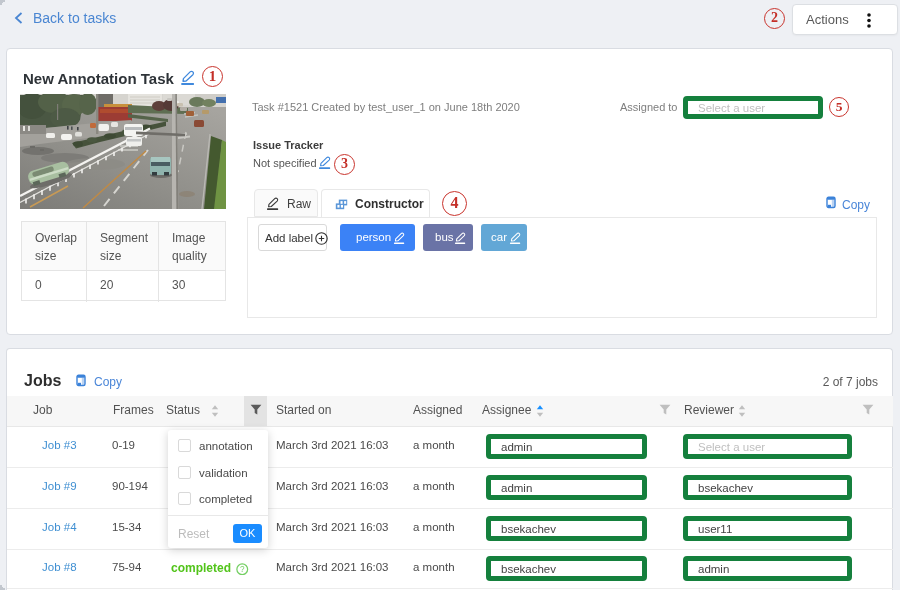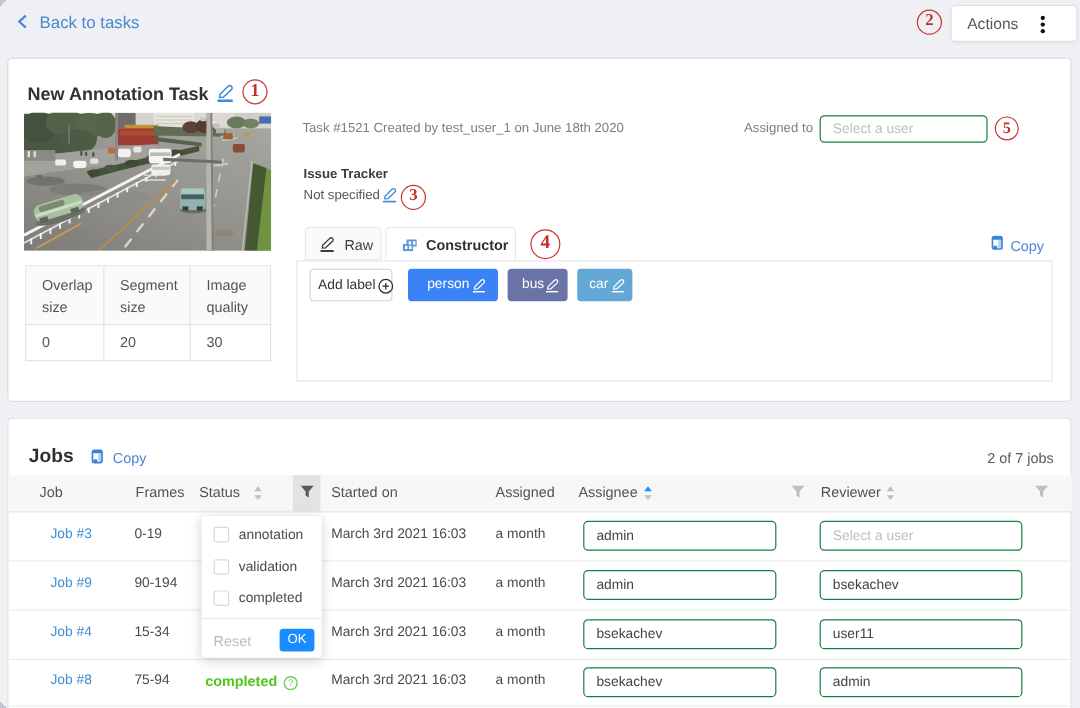--- a/index.html
+++ b/index.html
@@ -2,21 +2,21 @@
 <html><head>
 <meta charset="utf-8">
 <style>
   * { margin:0; padding:0; box-sizing:border-box; }
   html,body { width:900px; height:590px; overflow:hidden; }
   body { background:#eef0f4; font-family:"Liberation Sans", sans-serif; position:relative; }
   .abs { position:absolute; }
   .card { position:absolute; left:6px; width:887px; background:#fff; border:1px solid #d9dce2; border-radius:4px; }
   .circ { position:absolute; border:1.7px solid #c9342d; border-radius:50%; color:#c42f28;
           font-family:"Liberation Serif", serif; font-weight:bold; text-align:center; }
-  .uinput { position:absolute; background:#fff; border:1px solid #15803d; border-radius:4px;
+  .uinput { position:absolute; background:#fff; border:5px solid #15803d; border-radius:4px;
             font-size:11.5px; color:#434343; padding-left:10px; display:flex; align-items:center; }
   .uinput.ph { color:#bfbfbf; }
   .funnel { position:absolute; width:12px; height:12px; }
 </style>
 </head>
 <body>
 
 <svg width="0" height="0" style="position:absolute">
   <defs>
     <symbol id="i-pencil" viewBox="0 0 15 15">

